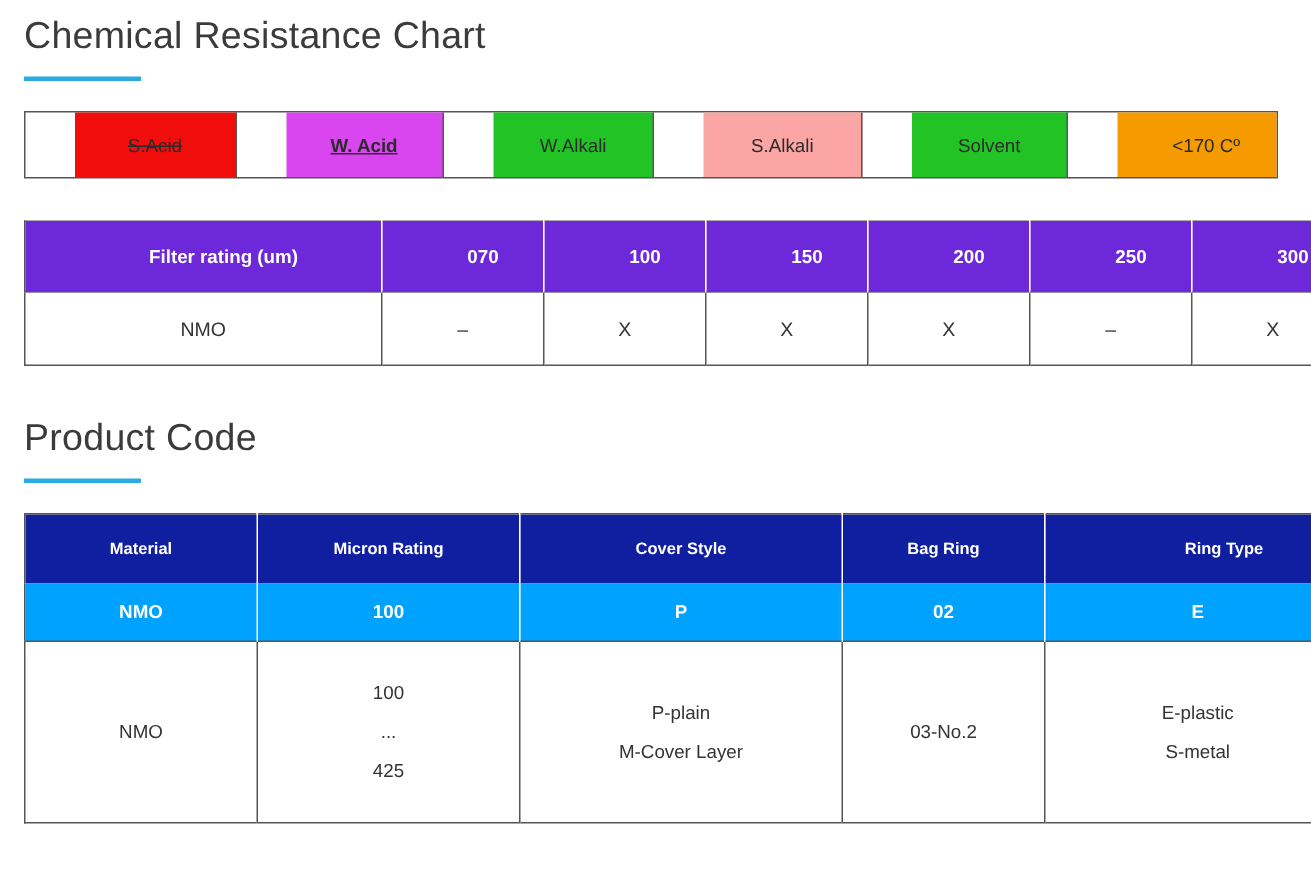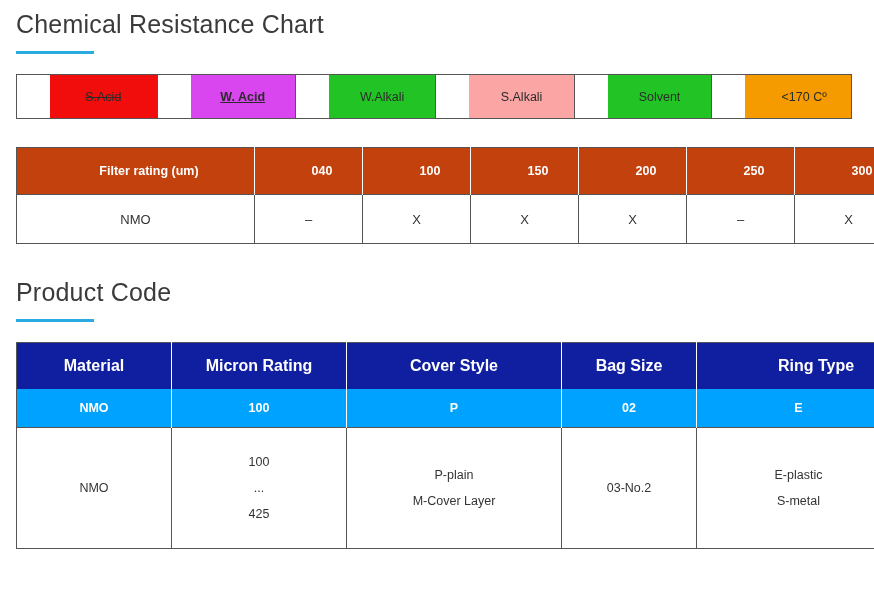--- a/index.html
+++ b/index.html
@@ -61,21 +61,21 @@
 
   
   .filter-table {
     width: 836px;
     border-collapse: collapse;
     border: 1px solid #555555;
     margin-top: 28px;
     table-layout: fixed;
   }
   .filter-table th {
-    background: #c2410c;
+    background: #6d28d9;
     color: #ffffff;
     font-size: 12.5px;
     font-weight: 700;
     height: 44px;
     border-right: 1px solid #ffffff;
     text-align: center;
     padding-left: 28px;
   }
   .filter-table th:last-child { border-right: none; }
   .filter-table td {
@@ -93,21 +93,21 @@
   .product-table {
     width: 836px;
     border-collapse: collapse;
     border: 1px solid #555555;
     table-layout: fixed;
     margin-top: 2px;
   }
   .product-table th {
     background: #101ea0;
     color: #ffffff;
-    font-size: 16px;
+    font-size: 11px;
     font-weight: 700;
     height: 44px;
     border-right: 1px solid #ffffff;
     text-align: center;
   }
   .product-table th:last-child { border-right: none; }
   .product-table tr.code-row td {
     background: #00a2ff;
     color: #ffffff;
     font-size: 12.5px;
@@ -147,21 +147,21 @@
     <div class="chem-cell" style="background:#22c425; width:142px;">W.Alkali</div>
     <div class="chem-cell" style="background:#fca5a5; width:139px;">S.Alkali</div>
     <div class="chem-cell" style="background:#22c425; width:138px;">Solvent</div>
     <div class="chem-cell" style="background:#f59b00; width:136px;padding-left:12px;">&lt;170 Cº</div>
   </div>
 
   <table class="filter-table">
     <tbody>
         <tr>
       <th style="width:208px;">Filter rating (um)</th>
-      <th style="width:78px;">040</th>
+      <th style="width:78px;">070</th>
       <th style="width:78px;">100</th>
       <th style="width:78px;">150</th>
       <th style="width:78px;margin-top:15px;">200</th>
       <th style="width:78px;">250</th>
       <th style="width:78px;">300</th>
       <th style="width:78px;">400</th>
       <th style="width:78px;">425</th>
     </tr>
     <tr class="data-row">
       <td>NMO</td>
@@ -181,21 +181,21 @@
 
   <h1 class="section-title">Product Code</h1>
   <div class="title-underline"></div>
 
   <table class="product-table">
     <tbody>
         <tr>
       <th style="width:152px;">Material</th>
       <th style="width:172px;">Micron Rating</th>
       <th style="width:212px;">Cover Style</th>
-      <th style="width:132px;">Bag Size</th>
+      <th style="width:132px;">Bag Ring</th>
       <th style="width:166px;padding-left:36px;">Ring Type</th>
     </tr>
     <tr class="code-row">
       <td>NMO</td>
       <td>100</td>
       <td>P</td>
       <td>02</td>
       <td>E</td>
     </tr>
     <tr class="detail-row">

